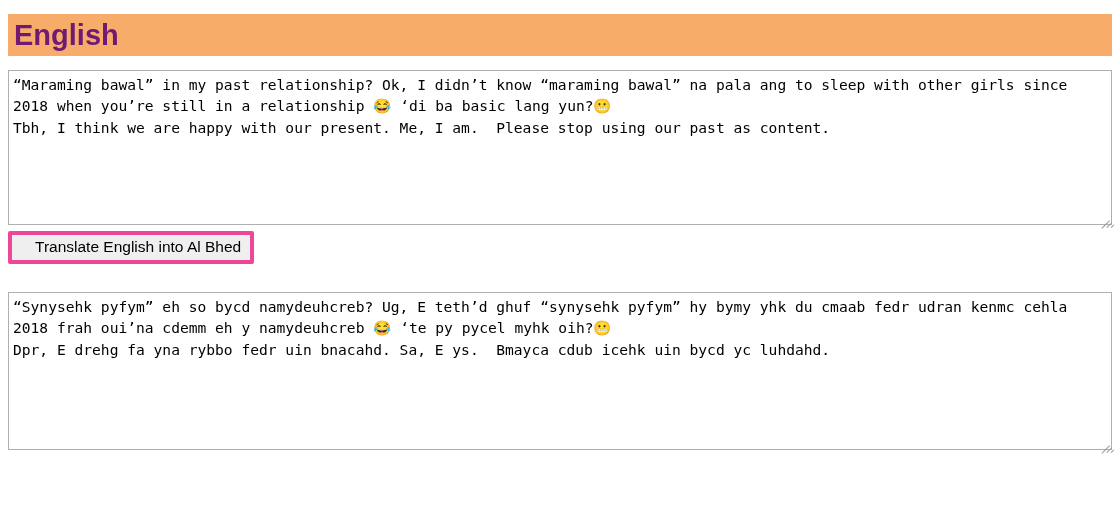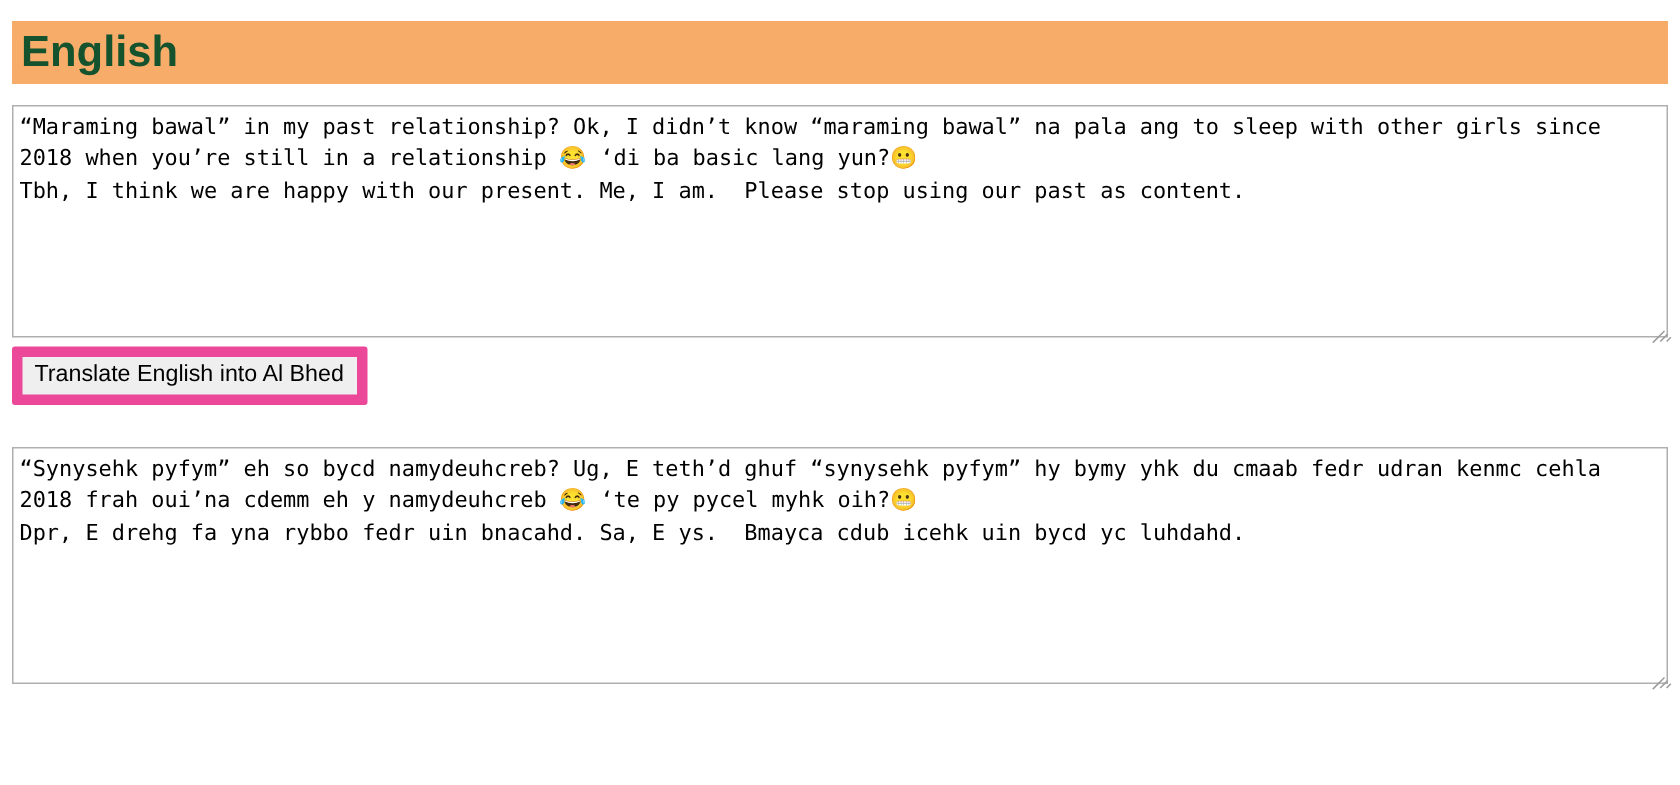--- a/index.html
+++ b/index.html
@@ -13,21 +13,21 @@
     overflow: hidden;
     font-family: "Liberation Sans", sans-serif;
   }
   .page {
     padding: 0 8px;
     box-sizing: border-box;
     width: 1120px;
   }
   .section-header {
     background: #F7AC69;
-    color: #14532d;
+    color: #701a75;
     font-family: "Liberation Sans", sans-serif;
     font-weight: bold;
     font-size: 29px;
     line-height: 42px;
     height: 42px;
     padding: 0 0 0 6px;
     margin: 0;
     box-sizing: border-box;
     letter-spacing: 0px;
   }
@@ -87,23 +87,23 @@
 
   .btn-row {
     padding: 6px 0 0 0;
   }
   .translate-btn {
     font-family: "Liberation Sans", sans-serif;
     font-size: 15.5px;
     line-height: 18px;
     color: #000000;
     background: #EFEFEF;
-    border: 7px solid #ec4899;
+    border: 4px solid #ec4899;
     border-radius: 2px;
-    padding: 3px 9px 4px 8px;
+    padding: 3px 9px 4px 23px;
     margin: 0;
     cursor: pointer;
   }
 </style>
 </head>
 <body>
 
 <div class="page">
 
   <div class="spacer-before-header"></div>

